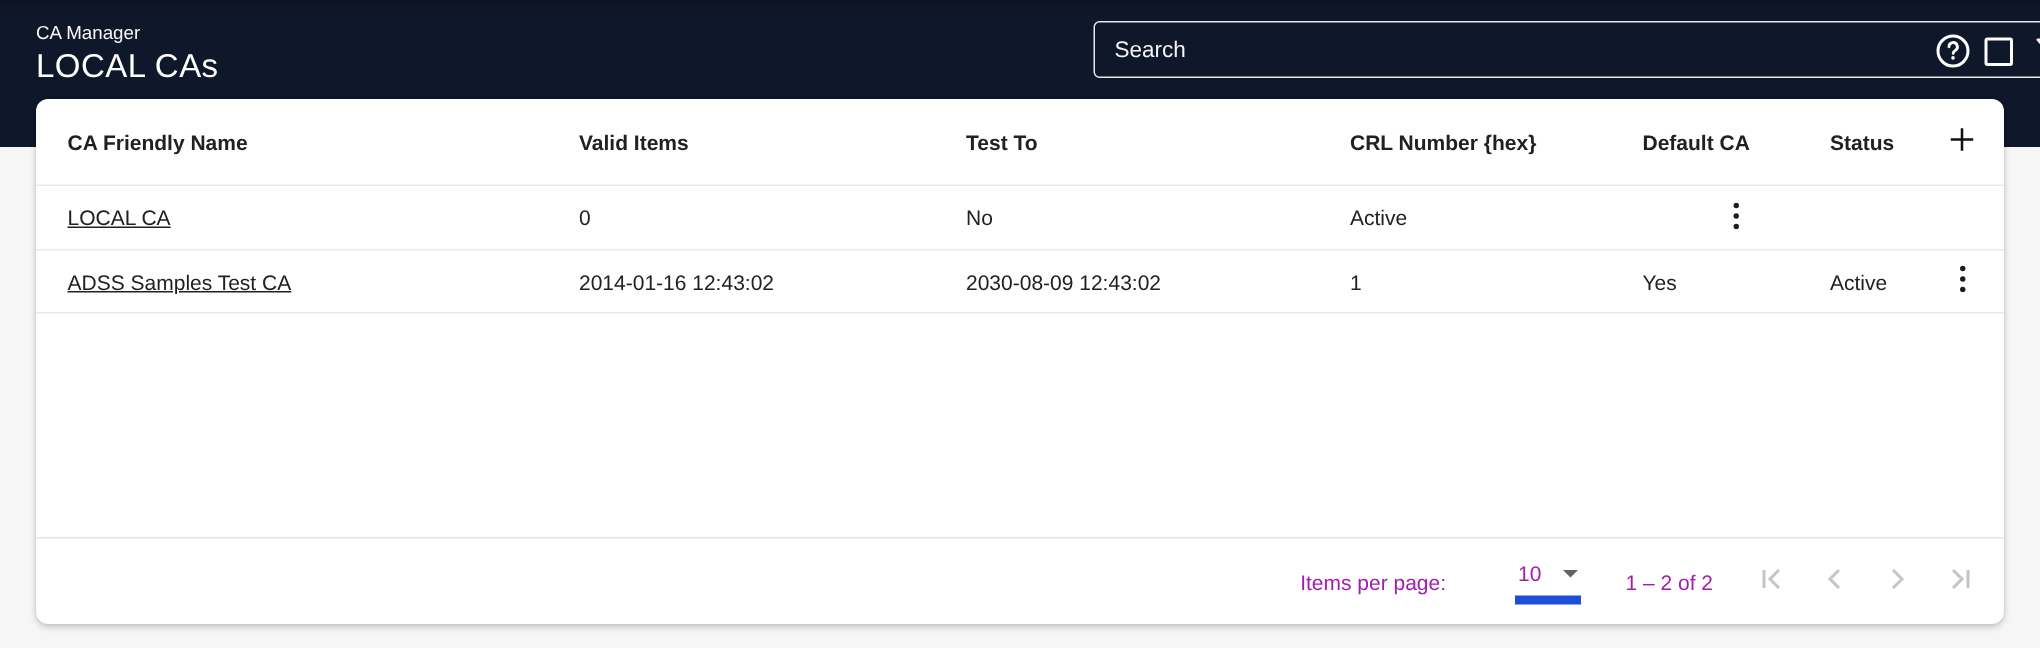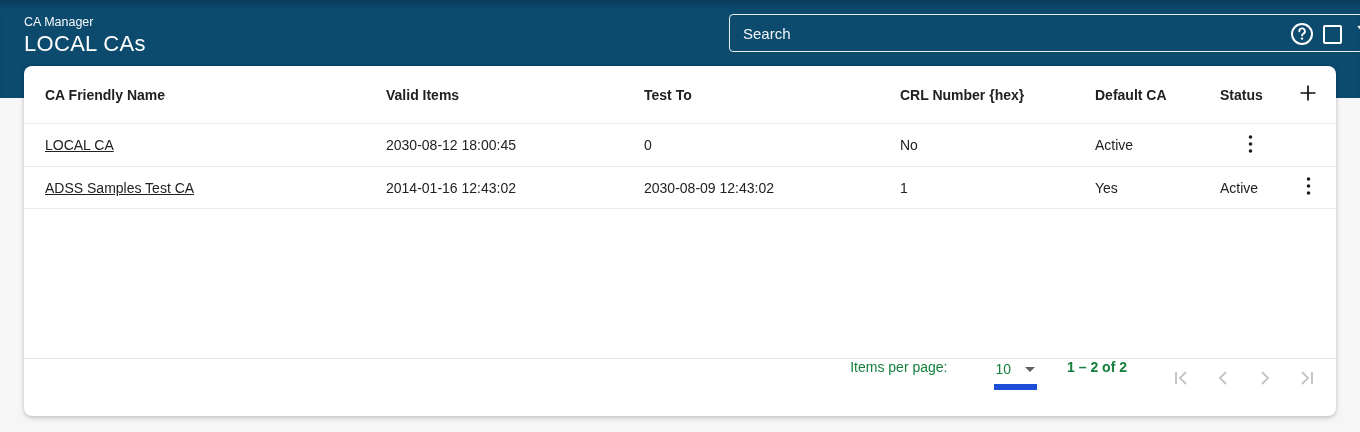--- a/index.html
+++ b/index.html
@@ -7,21 +7,21 @@
   body {
     font-family:"Liberation Sans", sans-serif;
     background:#f6f6f6;
     position:relative;
     color:#212121;
   }
 
   
   .topbar {
     position:absolute; left:0; top:0; width:1360px; height:98px;
-    background:#0c4a6e;
+    background:#0f172a;
     box-shadow: inset 0 8px 8px -6px rgba(0,0,0,0.28);
   }
   .titles { position:absolute; left:24px; top:14px; color:#ffffff; }
   .breadcrumb { font-size:12.5px; line-height:16px; font-weight:400; opacity:0.97; }
   .page-title { font-size:22px; line-height:28px; font-weight:400; letter-spacing:0.3px; }
 
   .search-wrap { position:absolute; left:729px; top:14px; width:654px; height:38px; }
   .search-input {
     width:100%; height:100%;
     background:transparent;
@@ -64,37 +64,37 @@
   .cell-actions { display:flex; justify-content:center; align-items:center; }
   .add-button, .kebab-button {
     width:36px; height:36px; display:flex; justify-content:center; align-items:center;
     cursor:pointer; background:none; border:none;
   }
 
   
   .card-footer {
     position:absolute; left:0; right:0; bottom:0; height:58px;
     border-top:1px solid #e3e6e9;
-    display:flex; align-items:flex-start; justify-content:flex-end;
+    display:flex; align-items:center; justify-content:flex-end;
     padding-right:8px;
-    font-size:14px; color:#15803d;
+    font-size:14px; color:#a21caf;
   }
   .ipp-label { margin-right:14px; }
   .page-size-select {
     display:flex; align-items:center; gap:14px;
     border-bottom:6px solid #1d4ed8;
     padding:2px 2px 7px 2px;
     cursor:pointer; margin-right:30px;margin-left:32px;
   }
   .select-arrow {
     width:0; height:0;
     border-left:5px solid transparent; border-right:5px solid transparent;
     border-top:5px solid #5f6367;
   }
-  .range-label { margin-right:33px;font-weight:bold; }
+  .range-label { margin-right:18px; }
   .nav-button {
     width:42px; height:40px; display:flex; align-items:center; justify-content:center;
     background:none; border:none; cursor:default;
   }
 </style>
 </head>
 <body>
 
 <div class="topbar">
   <div class="titles">
@@ -136,21 +136,20 @@
           <svg width="20" height="20" viewBox="0 0 20 20">
             <path d="M10 2.5 v15 M2.5 10 h15" stroke="#111111" stroke-width="1.7"></path>
           </svg>
         </span>
       </button>
     </div>
   </div>
 
   <div class="grid-row trow">
     <div class="cell"><a class="ca-link">LOCAL CA</a></div>
-    <div class="cell">2030-08-12 18:00:45</div>
     <div class="cell">0</div>
     <div class="cell">No</div>
     <div class="cell">Active</div>
     <div class="cell cell-actions">
       <button class="kebab-button">
         <span>
           <svg width="5" height="18" viewBox="0 0 5 18">
             <circle cx="2.5" cy="2" r="1.8" fill="#1c1c1c"></circle>
             <circle cx="2.5" cy="9" r="1.8" fill="#1c1c1c"></circle>
             <circle cx="2.5" cy="16" r="1.8" fill="#1c1c1c"></circle>

